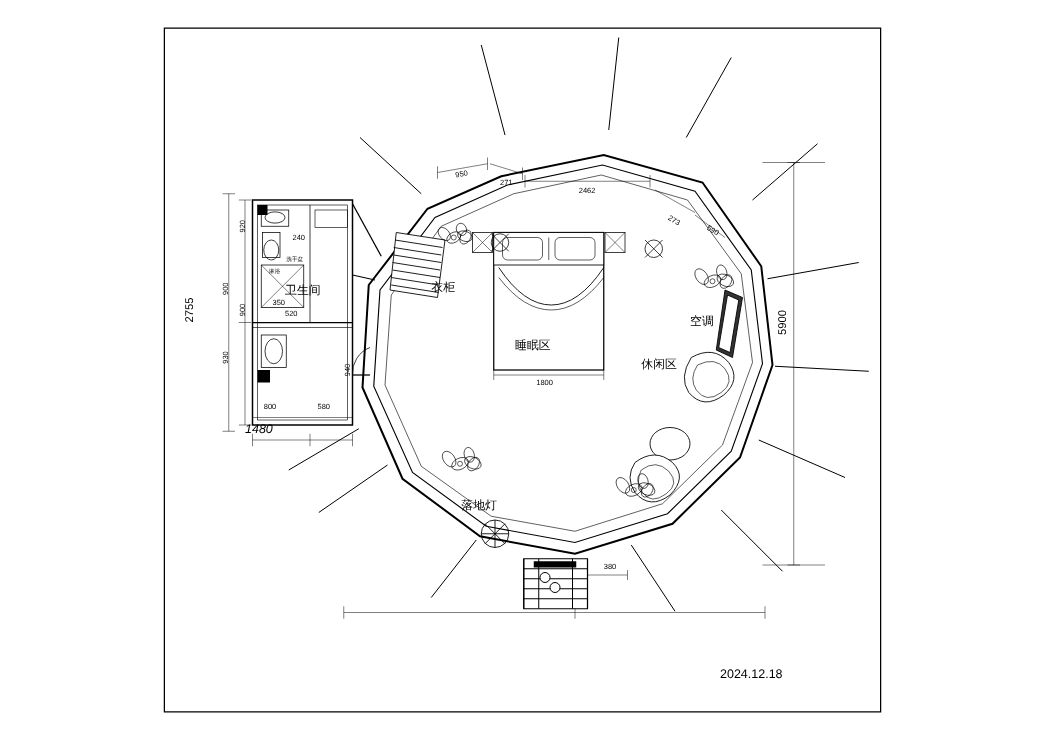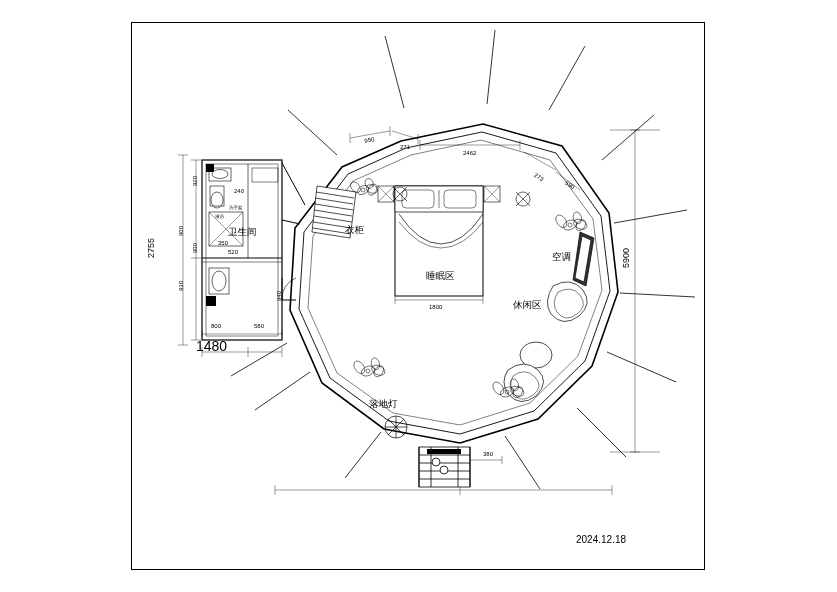--- a/index.html
+++ b/index.html
@@ -234,31 +234,31 @@
         <circle cx="444" cy="470" r="4" fill="#fff"></circle>
       </g>
       <line x1="419" y1="447" x2="419" y2="487" stroke-width="1"></line>
       <line x1="470" y1="447" x2="470" y2="487" stroke-width="1"></line>
 
     </g>
   </svg>
 
   <div class="lbl cn" style="left:228px;top:226px;font-family:Liberation Serif, serif;">卫生间</div>
   <div class="lbl cn" style="left:345px;top:224px;">衣柜</div>
-  <div class="lbl cn" style="left:426px;top:270px;">睡眠区</div>
+  <div class="lbl cn" style="left:412px;top:270px;">睡眠区</div>
   <div class="lbl cn" style="left:552px;top:251px;font-family:Liberation Mono, monospace;">空调</div>
-  <div class="lbl cn" style="left:513px;top:299px;">休闲区</div>
+  <div class="lbl cn" style="left:513px;top:285px;">休闲区</div>
   <div class="lbl cn" style="left:369px;top:398px;font-family:Liberation Mono, monospace;">落地灯</div>
 
   <div class="tiny" style="left:229px;top:205px;">洗手盆</div>
   <div class="tiny" style="left:215px;top:214px;">淋浴</div>
 
   <div class="dim" style="left:621px;top:268px;transform:rotate(-90deg);transform-origin:left top;font-size:9px;">5900</div>
   <div class="dim" style="left:146px;top:258px;transform:rotate(-90deg);transform-origin:left top;font-size:9px;">2755</div>
-  <div class="dim" style="left:196px;top:338px;font-size:14px;">1480</div>
+  <div class="dim" style="left:196px;top:338px;font-size:10px;font-style:italic;">1480</div>
   <div class="dim" style="left:211px;top:323px;">800</div>
   <div class="dim" style="left:254px;top:323px;">580</div>
   <div class="dim" style="left:192px;top:186px;transform:rotate(-90deg);transform-origin:left top;">920</div>
   <div class="dim" style="left:178px;top:236px;transform:rotate(-90deg);transform-origin:left top;">900</div>
   <div class="dim" style="left:178px;top:291px;transform:rotate(-90deg);transform-origin:left top;">930</div>
   <div class="dim" style="left:192px;top:253px;transform:rotate(-90deg);transform-origin:left top;">900</div>
   <div class="dim" style="left:218px;top:240px;">350</div>
   <div class="dim" style="left:228px;top:249px;">520</div>
   <div class="dim" style="left:234px;top:188px;">240</div>
   <div class="dim" style="left:276px;top:301px;transform:rotate(-90deg);transform-origin:left top;">940</div>

